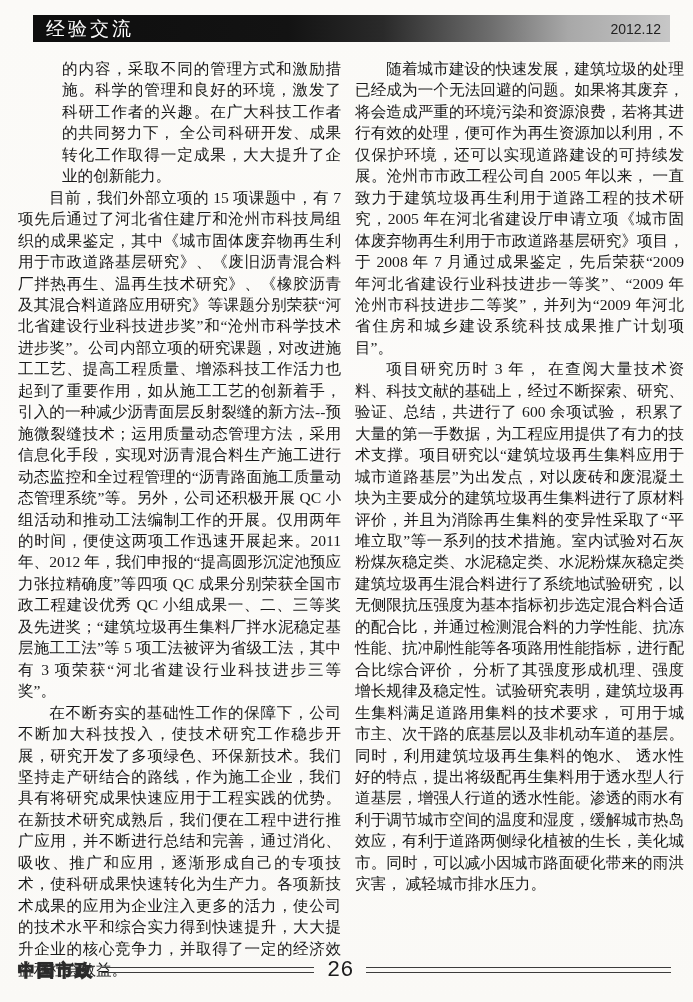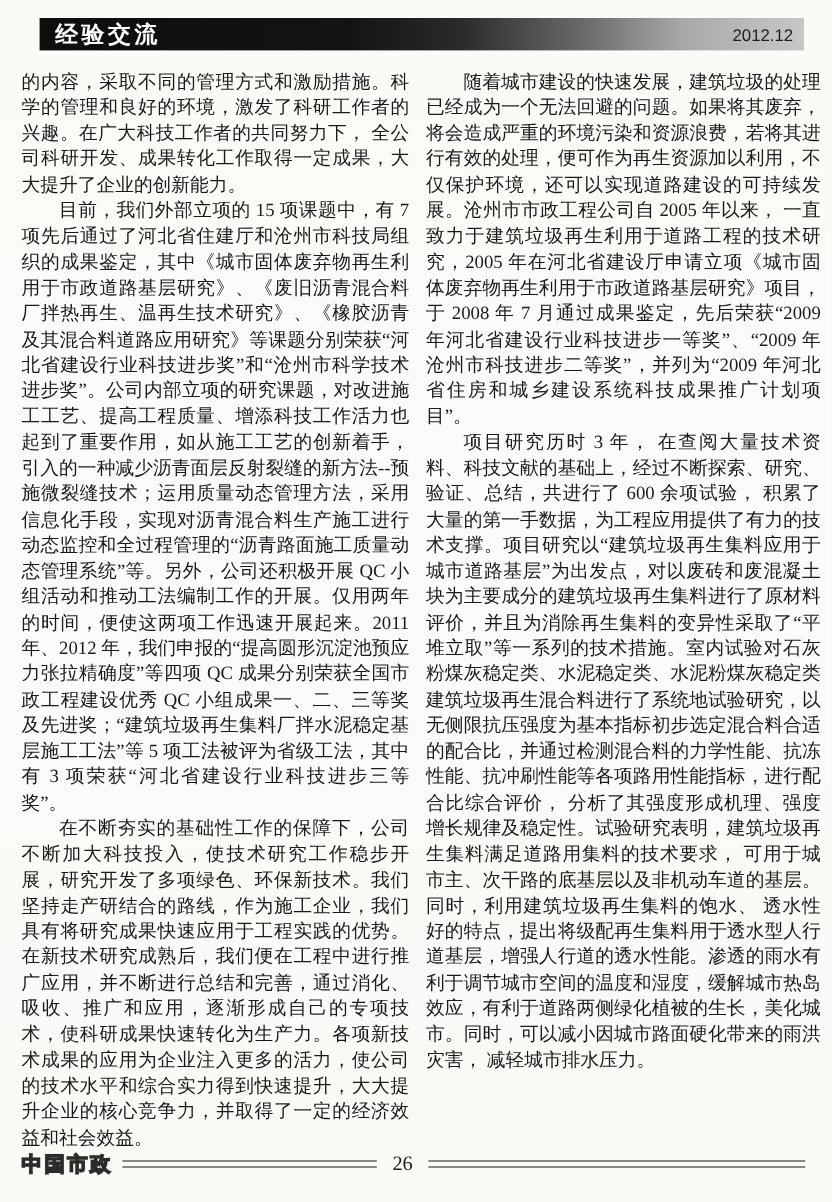--- a/index.html
+++ b/index.html
@@ -13,41 +13,41 @@
     position:absolute;inset:0;
     background:linear-gradient(180deg,#fbfaf7 0%,#fcfbf9 50%,#faf9f6 100%);
   }
   
   .header-bar{
     position:absolute;top:15px;left:33px;right:23px;height:27px;
     background:linear-gradient(90deg,#0e0e0e 0%,#131313 40%,#2a2a2a 55%,#6e6e6e 72%,#a8a8a8 84%,#c7c7c7 100%);
     display:flex;justify-content:space-between;align-items:center;
   }
   .section-title{
-    color:#ffffff;font-weight:bold;font-size:19px;letter-spacing:3px;
+    color:#ffffff;font-weight:normal;font-size:19px;letter-spacing:3px;
     padding-left:13px;
     font-family:"Liberation Sans","DejaVu Sans",sans-serif;
   }
   .issue-date{
     color:#1f1f1f;font-size:14px;padding-right:9px;
     font-family:"Liberation Sans","DejaVu Sans",sans-serif;
   }
   
   .content{
     position:absolute;top:58px;left:18px;right:9px;
     display:flex;gap:14px;
   }
   .col{
     font-size:15.6px;line-height:21.45px;color:#191919;
     text-align:justify;
   }
   .col.left{width:324px;}
   .col.right{width:330px;}
   .col p{margin:0;text-indent:2em;}
-  .col p.no-indent{text-indent:0;}
+  .col p.no-indent{text-indent:0;margin-left:44px;}
   .col p.heading{font-weight:bold;}
   .col p.subheading{font-weight:bold;font-style:italic;}
   
   .footer{
     position:absolute;left:18px;right:20px;top:958px;height:24px;
     display:flex;align-items:center;
   }
   .journal-logo{
     font-weight:bold;font-size:17px;letter-spacing:2px;
     color:#f4f3f0;
@@ -57,22 +57,22 @@
     white-space:nowrap;
   }
   .rule{
     height:4px;
     border-top:1.7px solid #3c3c3c;
     border-bottom:1.7px solid #3c3c3c;
   }
   .rule.left{width:212px;margin-left:8px;}
   .rule.right{flex:1;margin-right:2px;}
   .page-num{
-    font-size:17px;color:#1c1c1c;margin:0 13px;
-    font-family:Liberation Serif, serif;
+    font-size:22px;color:#1c1c1c;margin:0 13px;
+    font-family:Liberation Mono, monospace;
   }
 </style>
 </head>
 <body>
 
 <div class="page">
 
   <div class="header-bar">
     <span class="section-title">经验交流</span>
     <span class="issue-date">2012.12</span>

